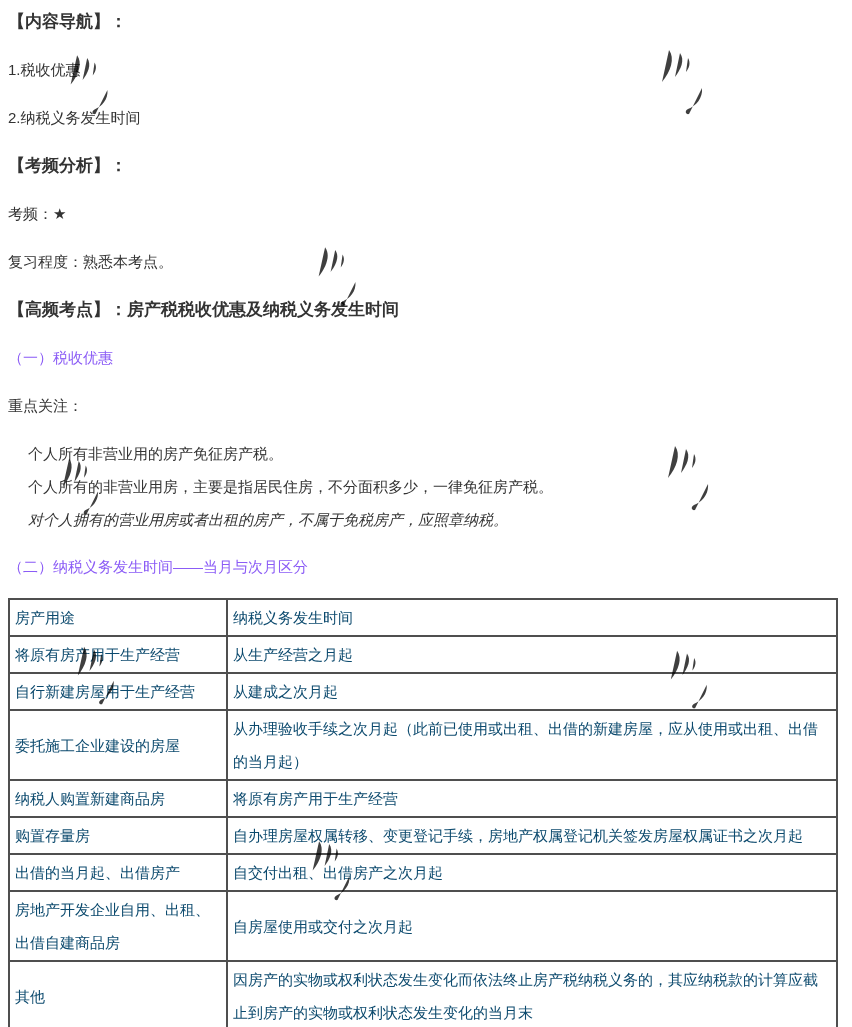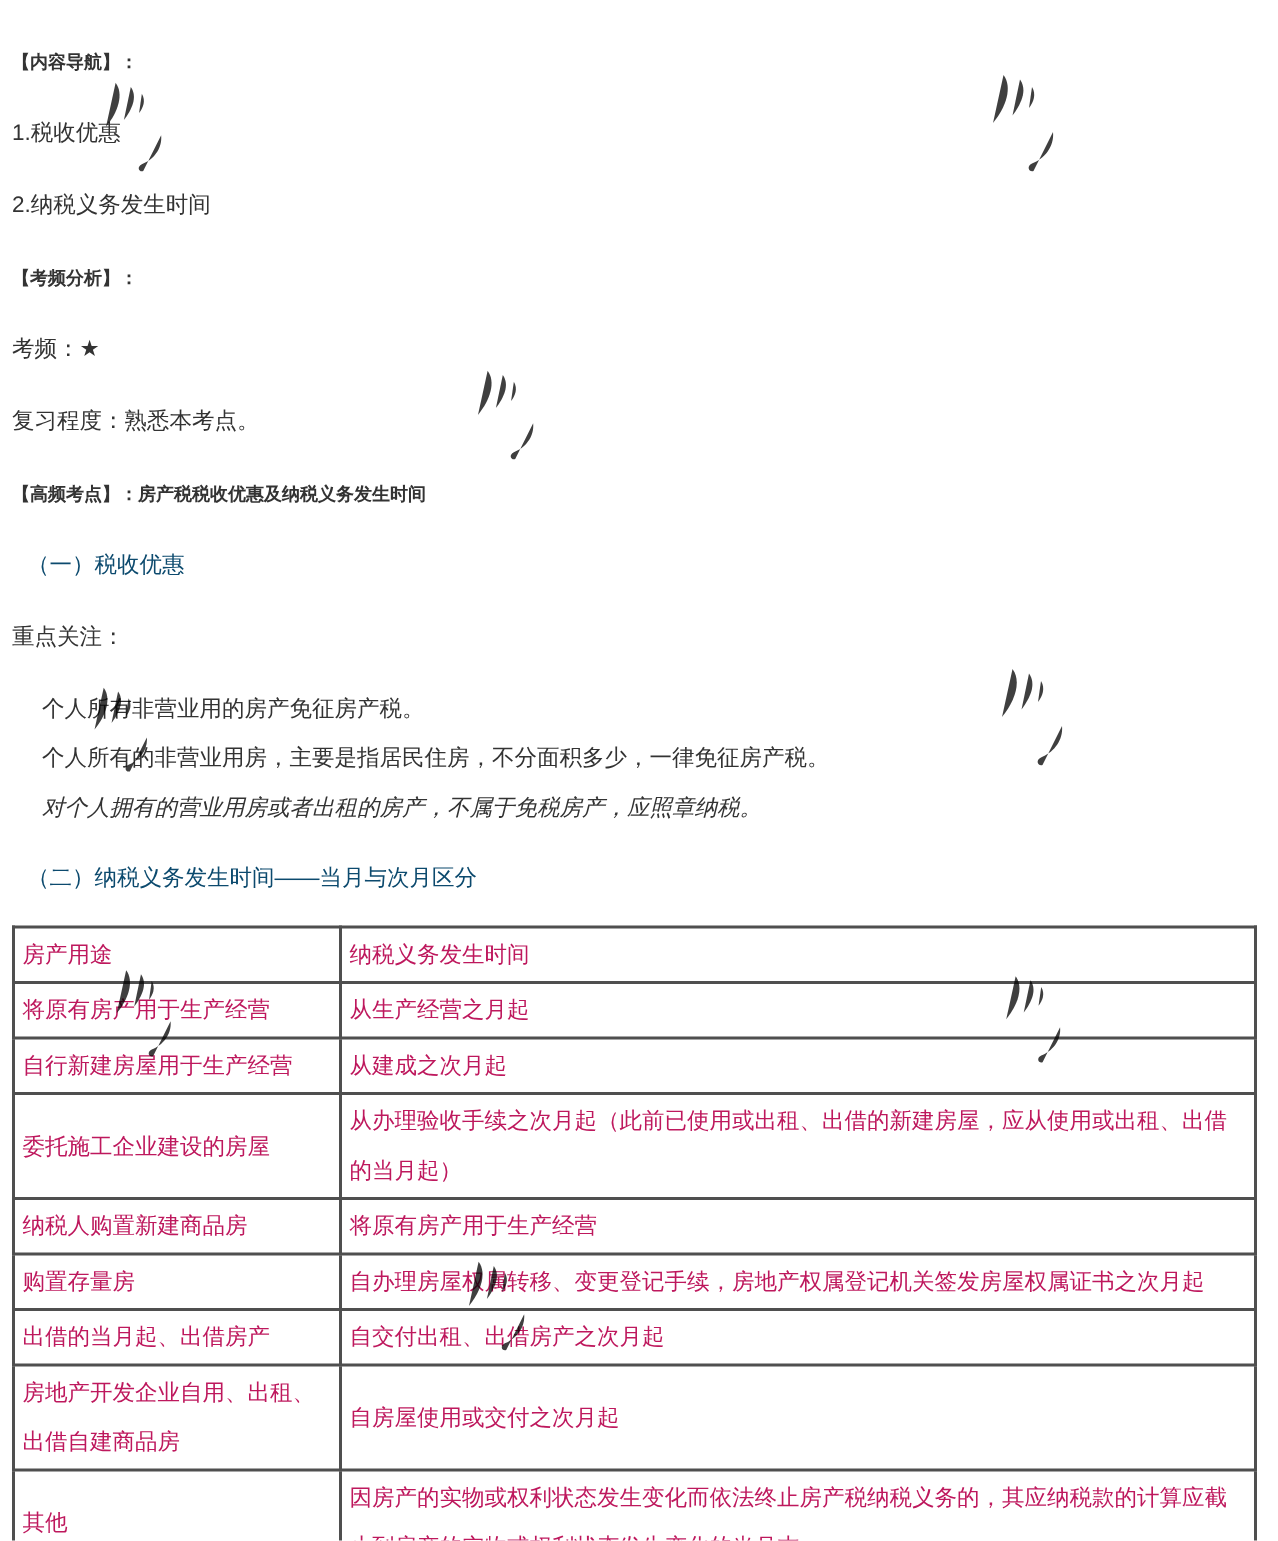--- a/index.html
+++ b/index.html
@@ -1,28 +1,28 @@
 <!DOCTYPE html>
 <html><head>
 <meta charset="utf-8">
 <style>
   html,body{margin:0;padding:0;background:#ffffff;}
   body{width:852px;height:1027px;overflow:hidden;
        font-family:"Liberation Sans","DejaVu Sans",sans-serif;
        color:#333333;font-size:15px;}
   .doc{position:relative;width:852px;min-height:1027px;padding:12px 8px 0;box-sizing:border-box;}
   p{margin:0 0 28px;line-height:20px;}
-  .hd{font-weight:bold;font-size:12px;margin-top:19px;}
-  .red{color:#0c4a6e;margin-left:10px;}
+  .hd{font-weight:bold;font-size:17px;}
+  .red{color:#8b5cf6;}
   .tight{margin-bottom:13px;margin-left:20px;}
   .tight-last{margin-bottom:27px;font-style:italic;}
   .sub2{margin-bottom:21px;}
   table.tx{border-collapse:collapse;width:830px;table-layout:fixed;}
   table.tx td{border:2px solid #4f4f4f;padding:1px 4px 1px 5px;line-height:33px;
-              vertical-align:middle;font-size:15px;color:#be185d;word-break:break-all;}
+              vertical-align:middle;font-size:15px;color:#0c4a6e;word-break:break-all;}
   td.c1{width:207px;}
   .wm{position:absolute;pointer-events:none;opacity:0.75;}
 </style>
 </head>
 <body>
 
 <div class="doc">
 
   <svg width="0" height="0" style="position:absolute" aria-hidden="true">
     <defs>

